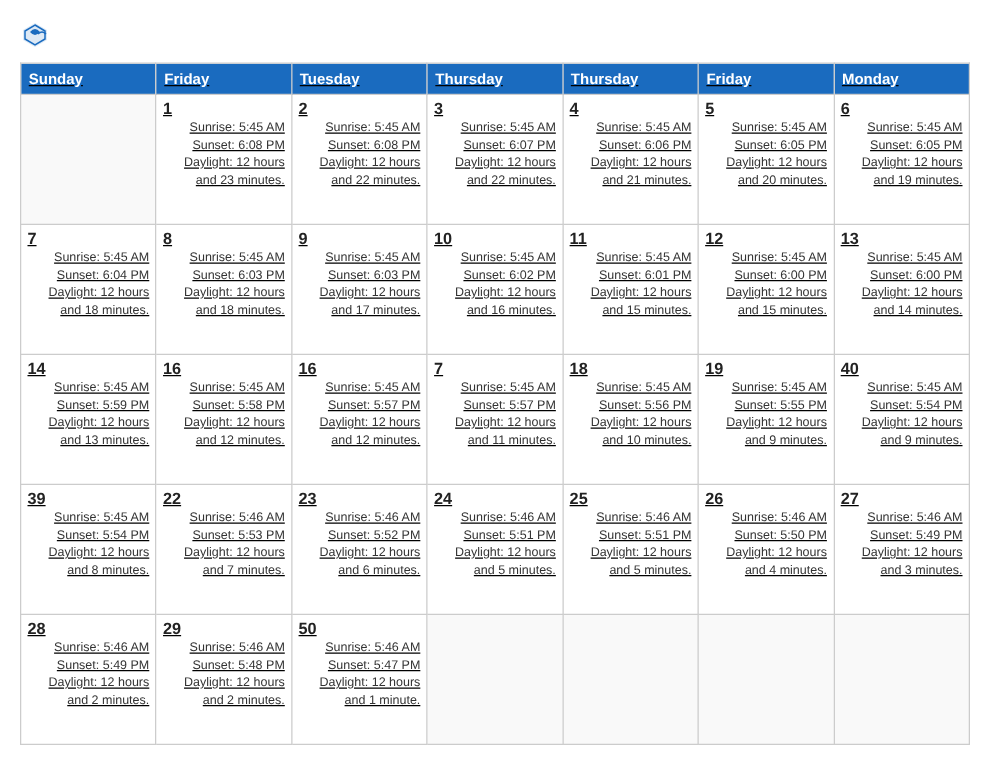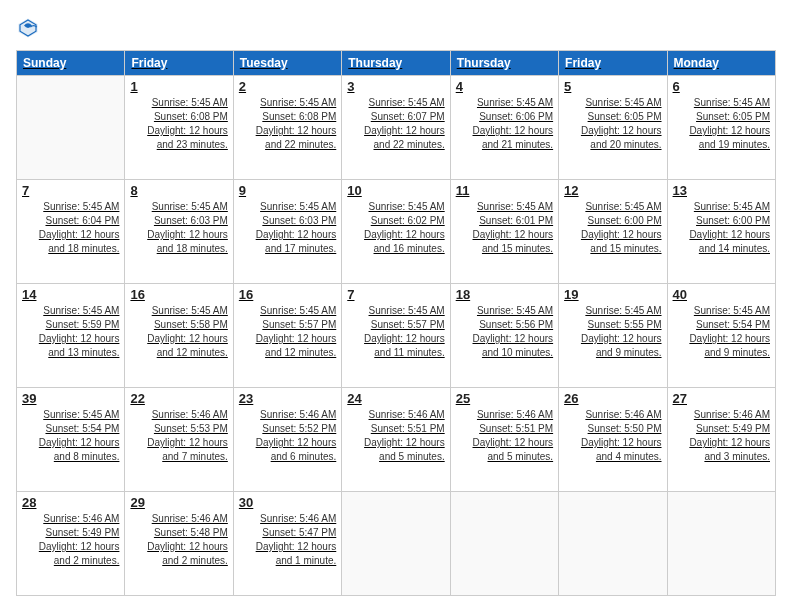--- a/index.html
+++ b/index.html
@@ -335,21 +335,21 @@
 and 2 minutes.</div>
           </td>
           <td>
             <div class="day-num">29</div>
             <div class="day-info" style="white-space: pre-line;">Sunrise: 5:46 AM
 Sunset: 5:48 PM
 Daylight: 12 hours
 and 2 minutes.</div>
           </td>
           <td>
-            <div class="day-num">30</div>
+            <div class="day-num">50</div>
             <div class="day-info" style="white-space: pre-line;">Sunrise: 5:46 AM
 Sunset: 5:47 PM
 Daylight: 12 hours
 and 1 minute.</div>
           </td>
           <td class="empty"></td>
           <td class="empty"></td>
           <td class="empty"></td>
           <td class="empty"></td>
         </tr>

